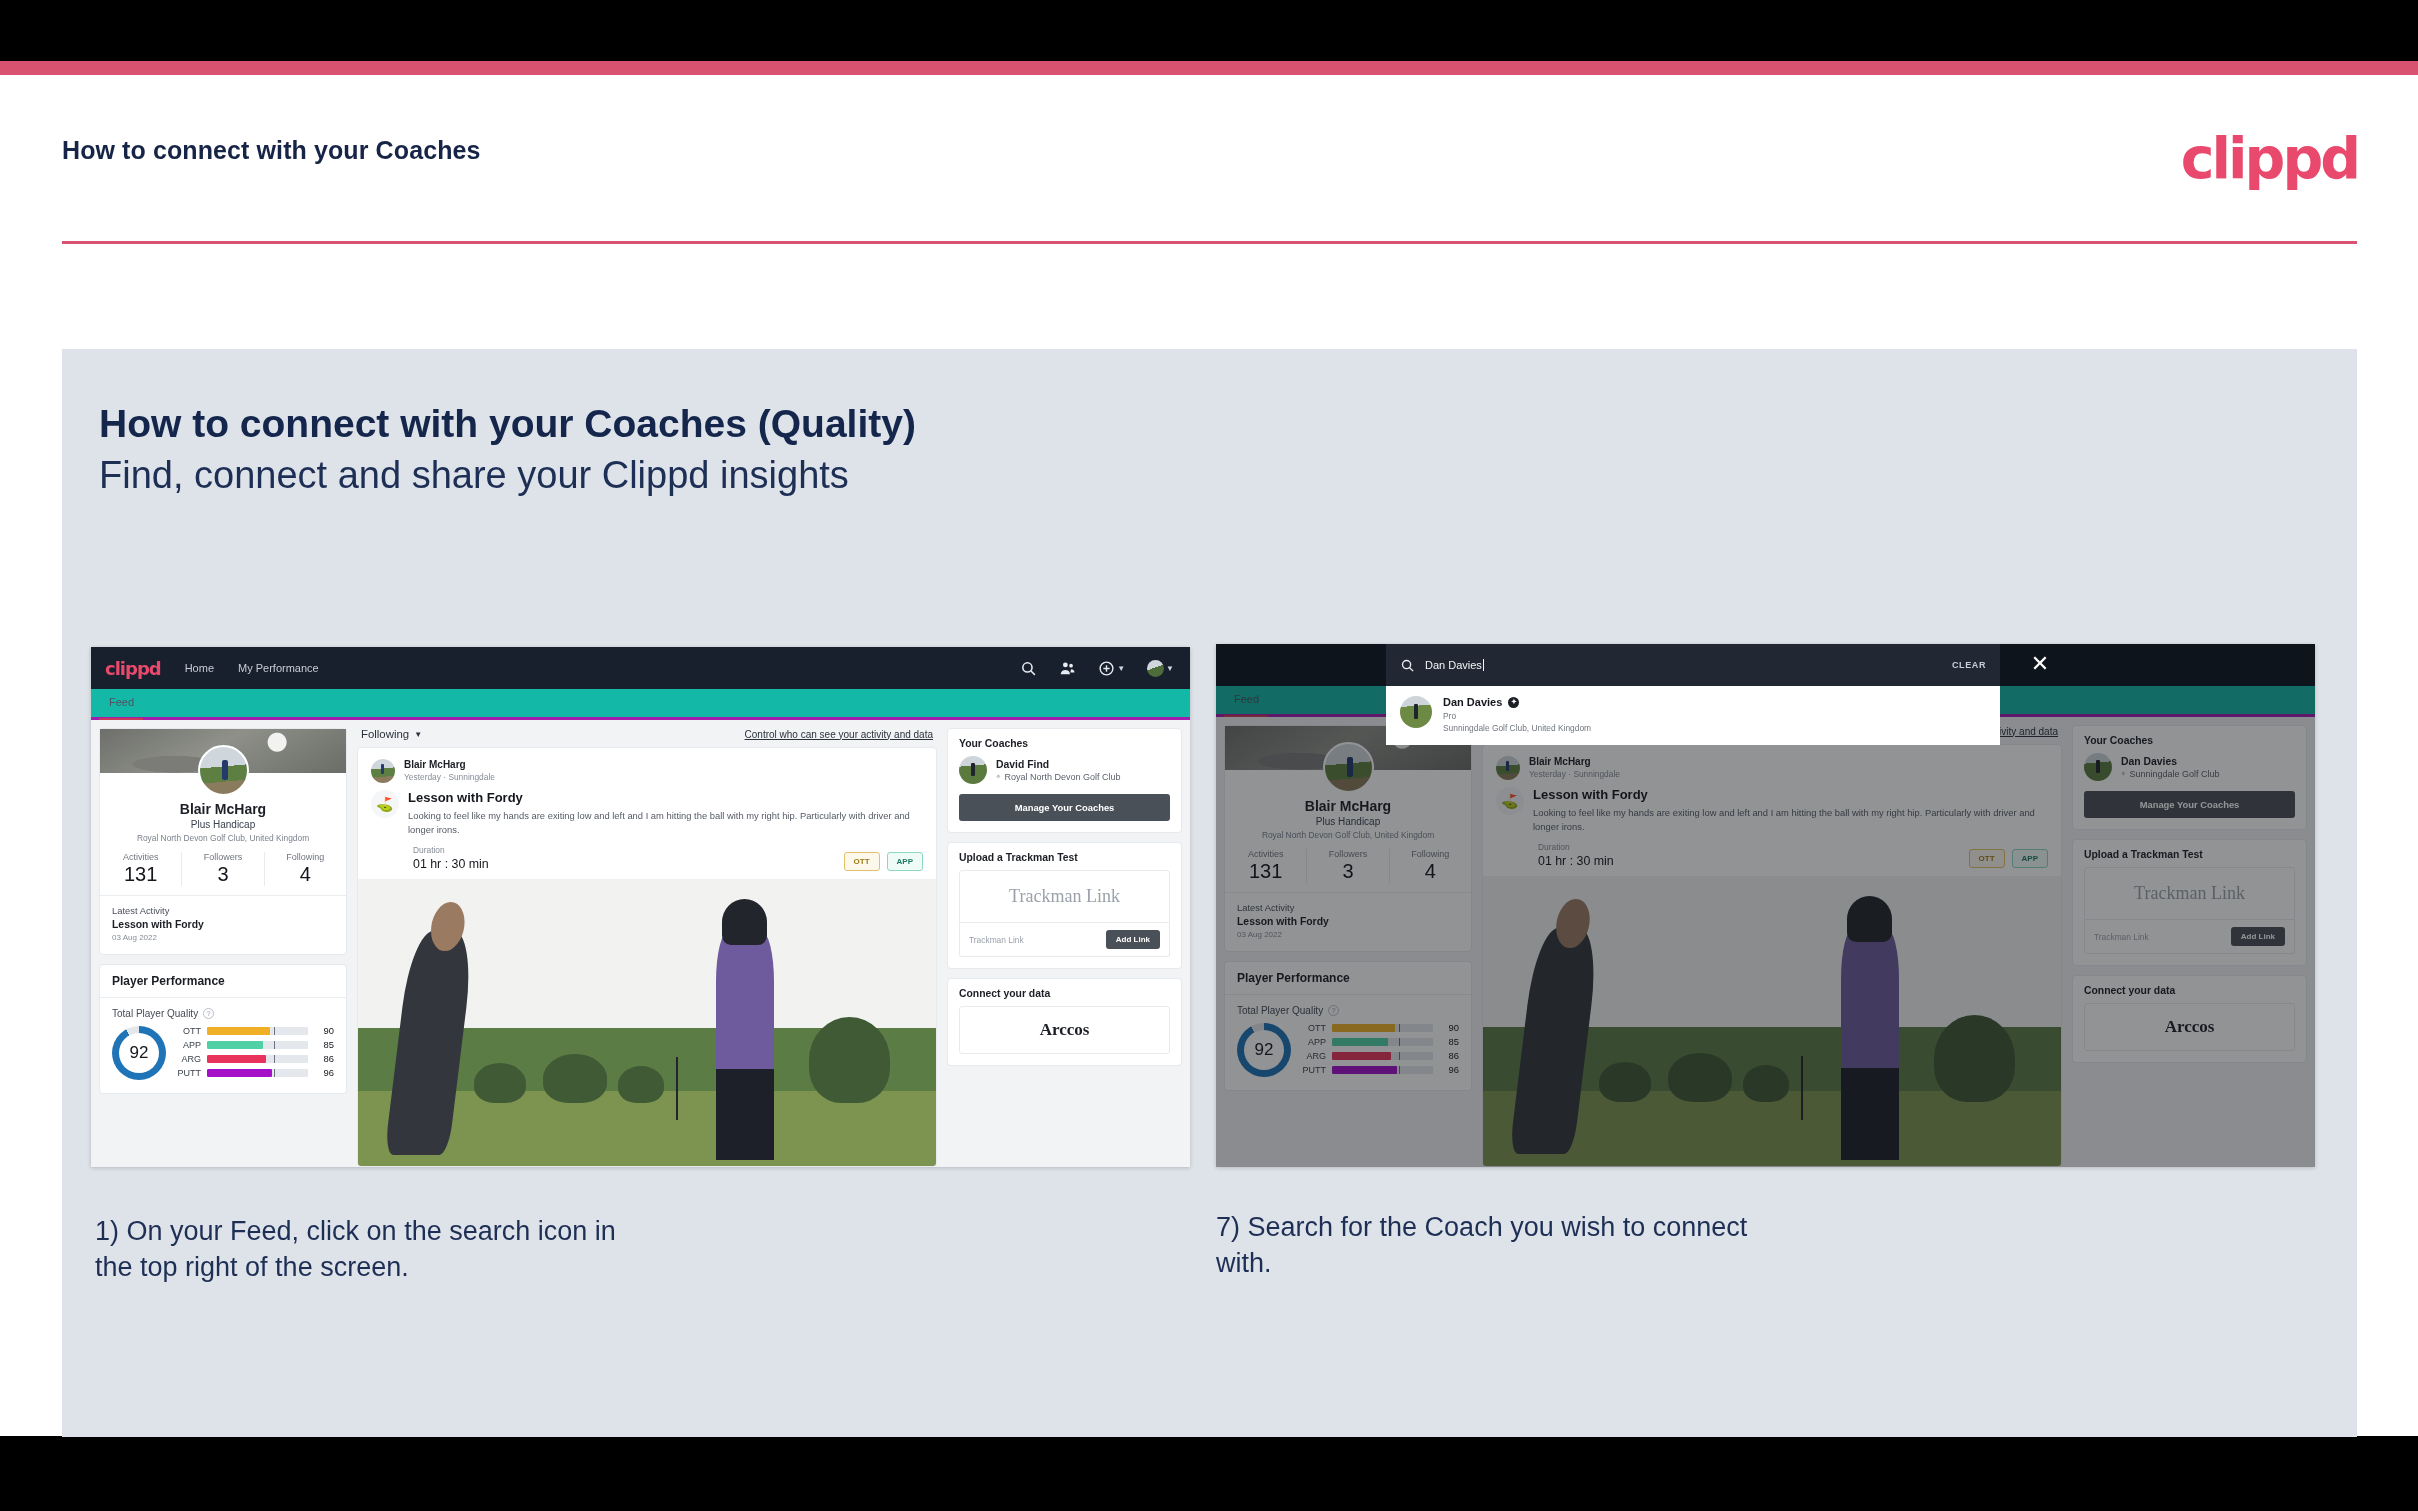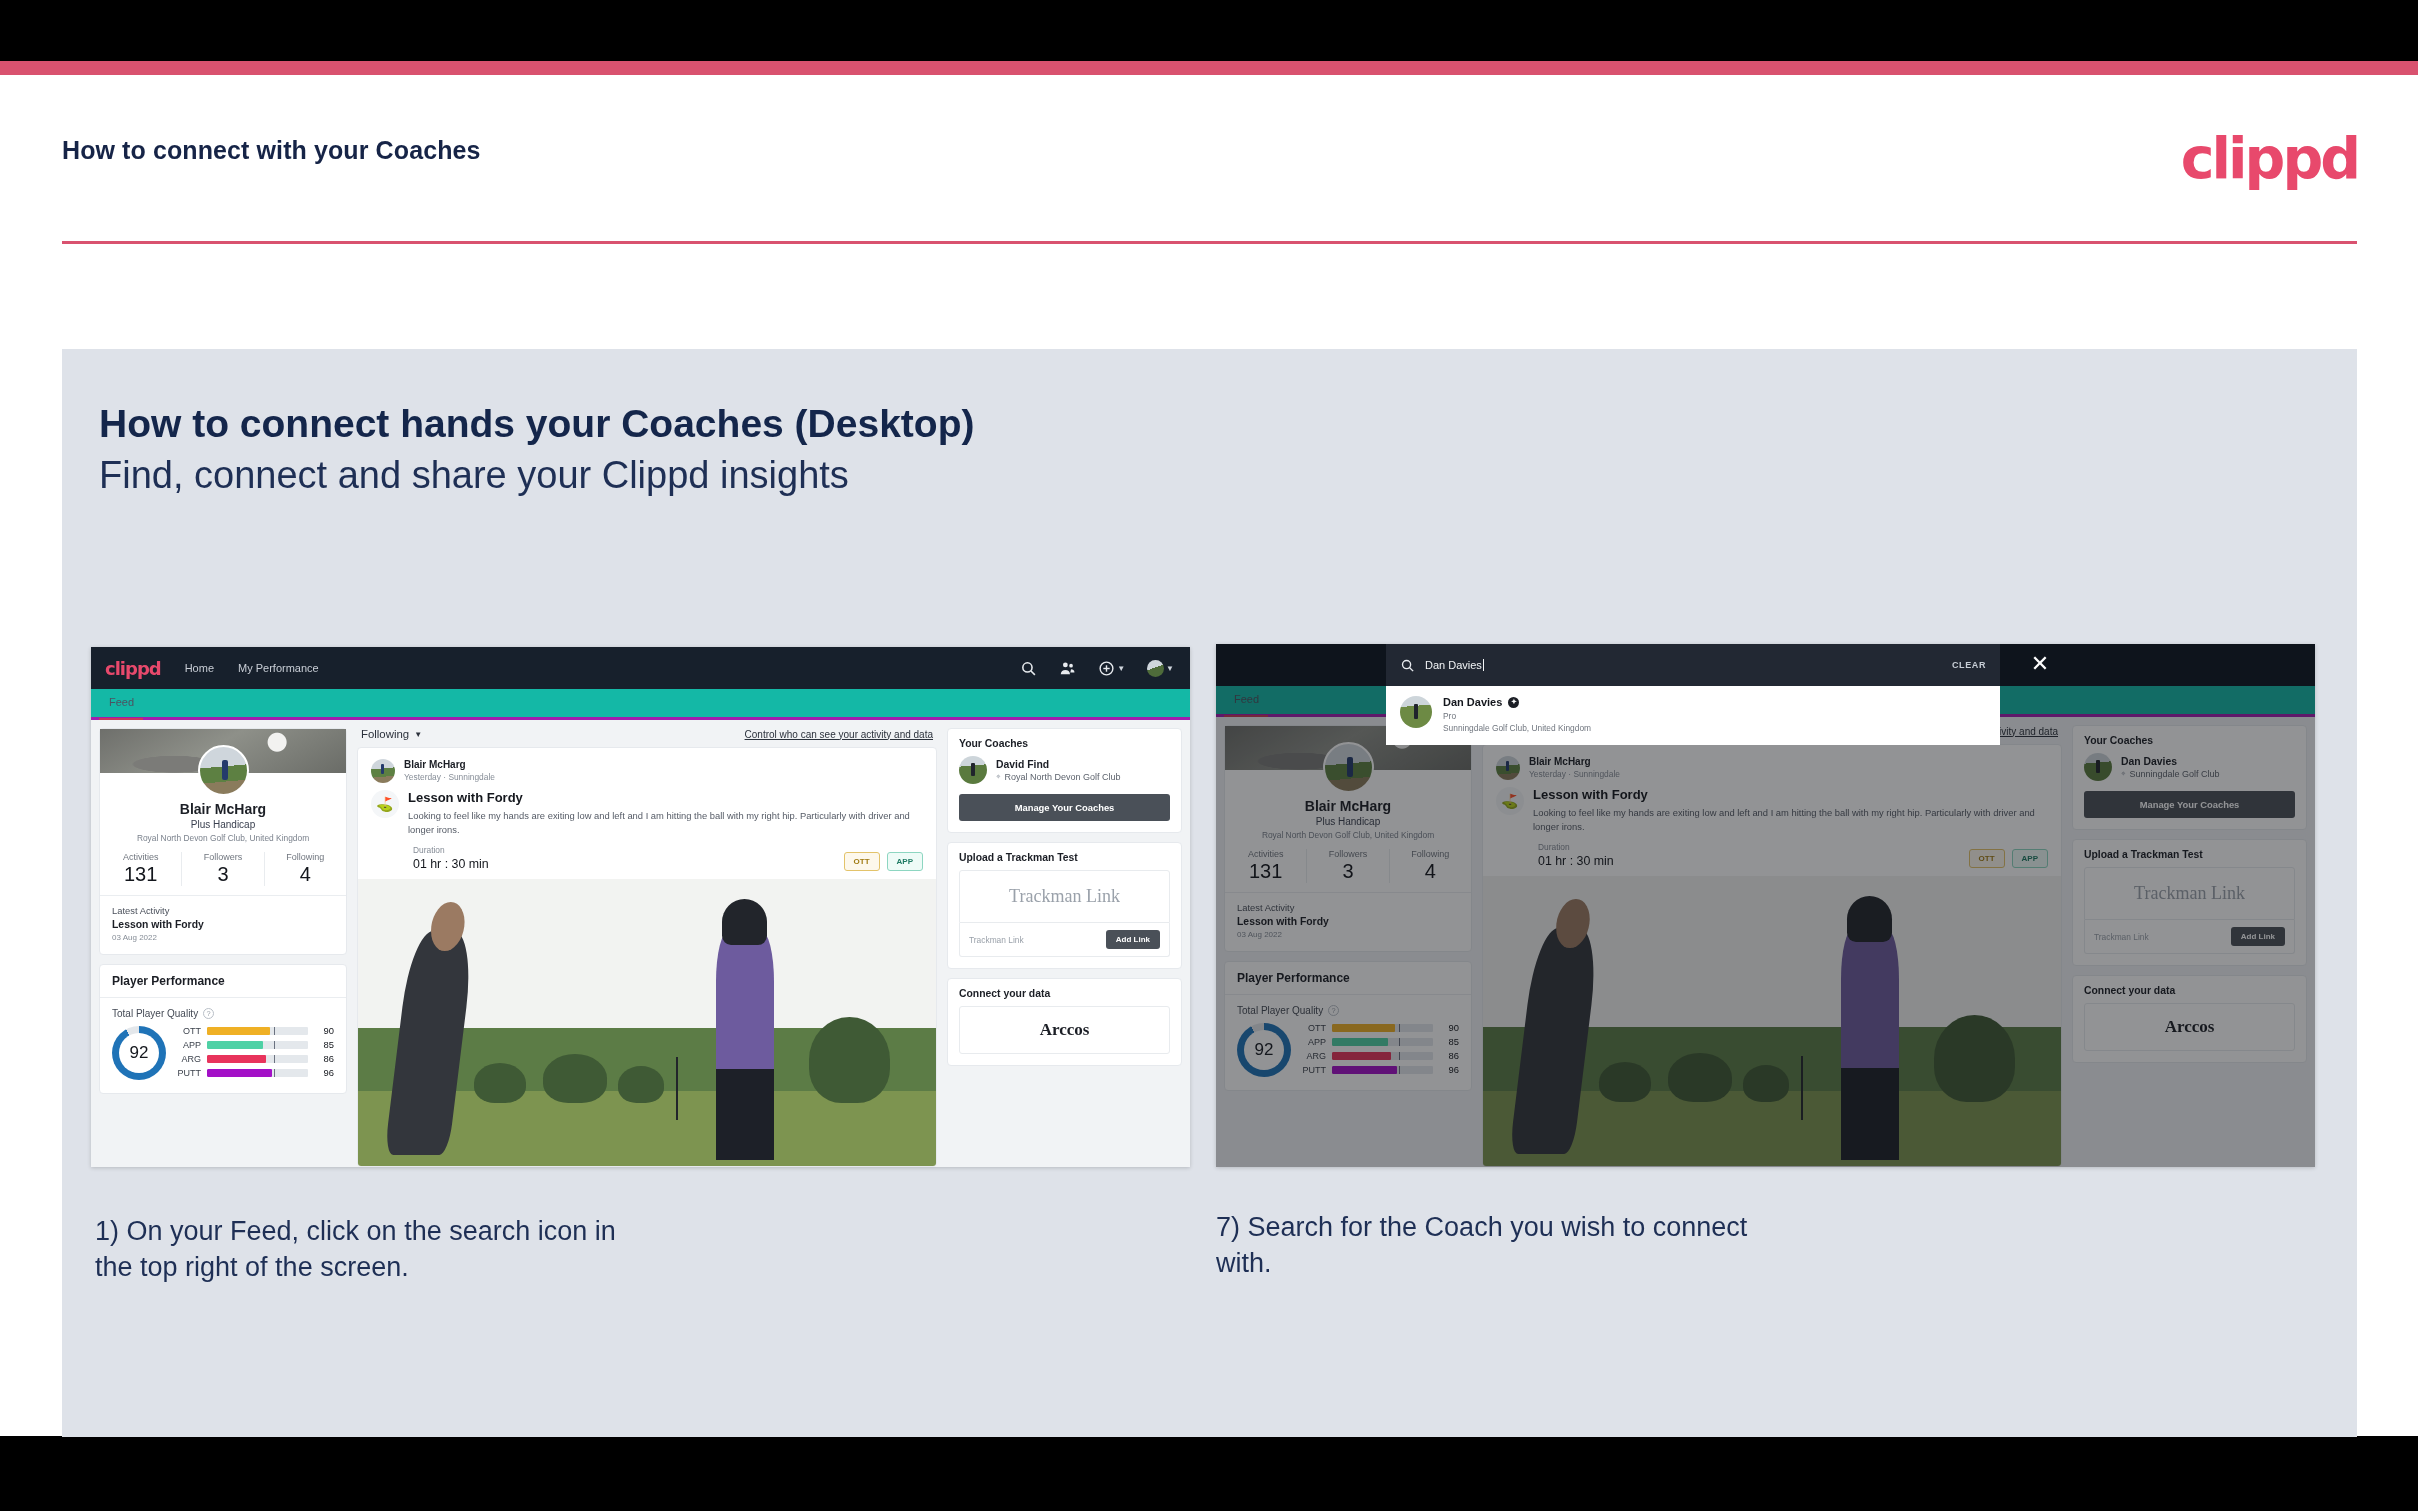--- a/index.html
+++ b/index.html
@@ -178,21 +178,21 @@
   <div class="pink-rule"></div>
 
   <div class="slide">
 
     <div class="hdr-title">How to connect with your Coaches</div>
     <div class="logo">clippd</div>
     <div class="hdr-line"></div>
 
     <div class="panel"></div>
 
-    <div class="ttl-1">How to connect hands your Coaches (Desktop)</div>
+    <div class="ttl-1">How to connect with your Coaches (Quality)</div>
     <div class="ttl-2">Find, connect and share your Clippd insights</div>
 
     <div class="shot shot1">
 
       <div class="navbar">
         <span class="nav-logo">clippd</span>
         <span class="nav-link">Home</span>
         <span class="nav-link">My Performance</span>
         <span class="nav-icons">
           <svg class="nav-ic" viewBox="0 0 24 24" fill="none" stroke="currentColor" stroke-width="2.2">

